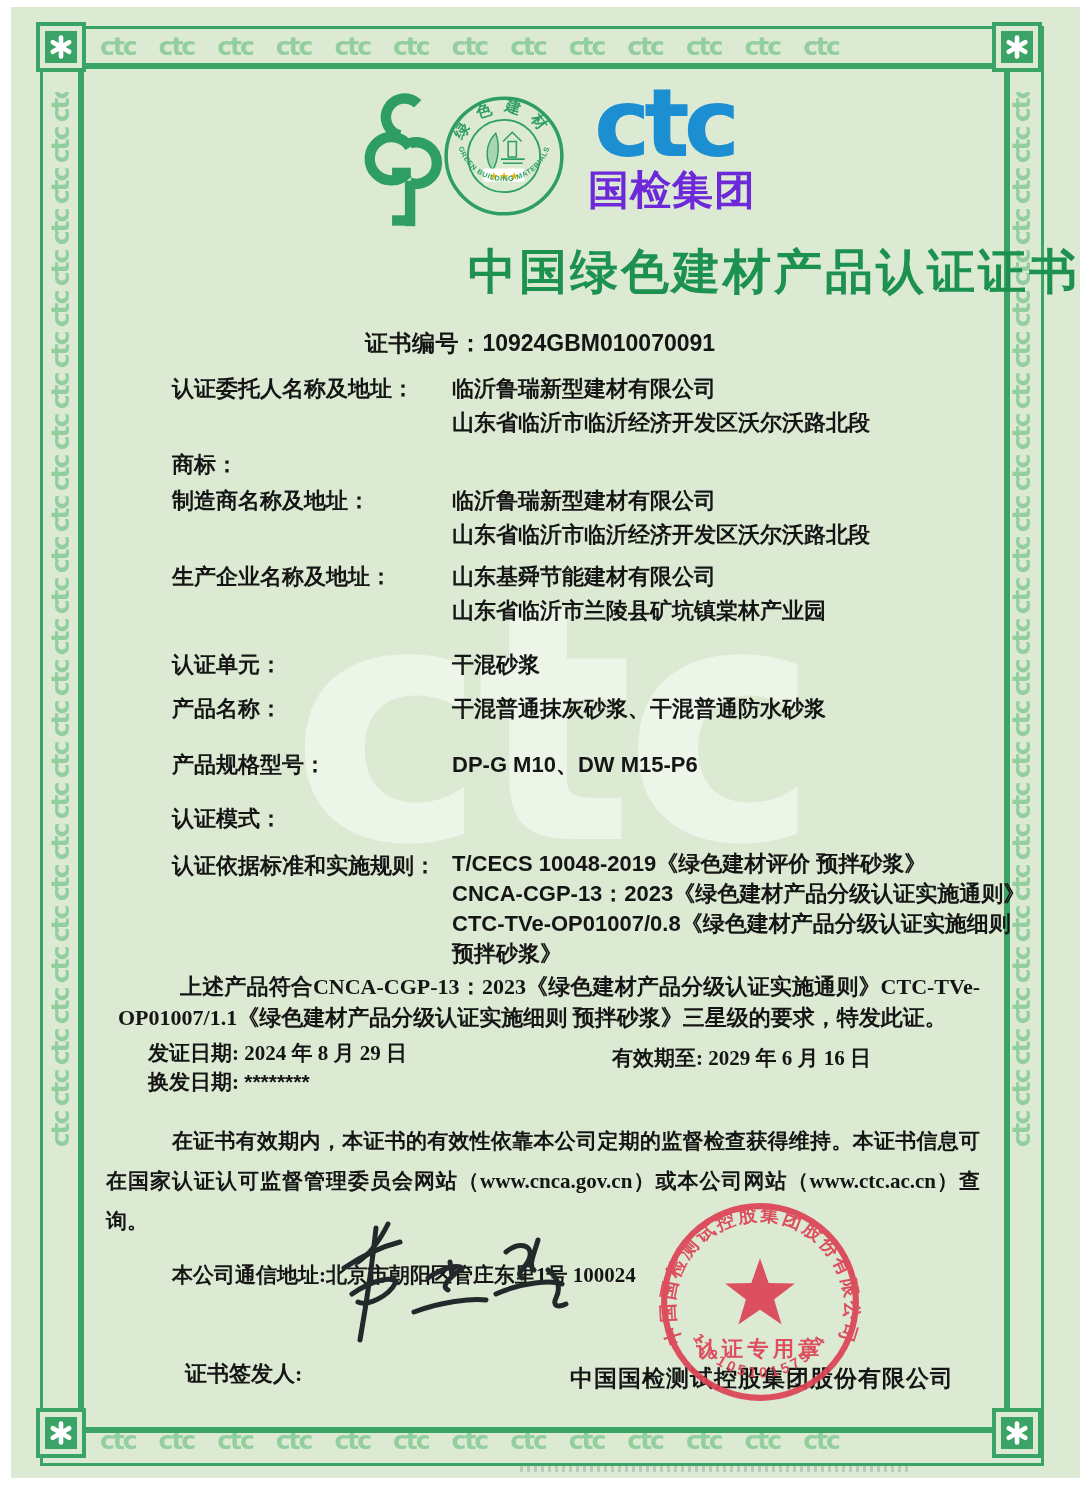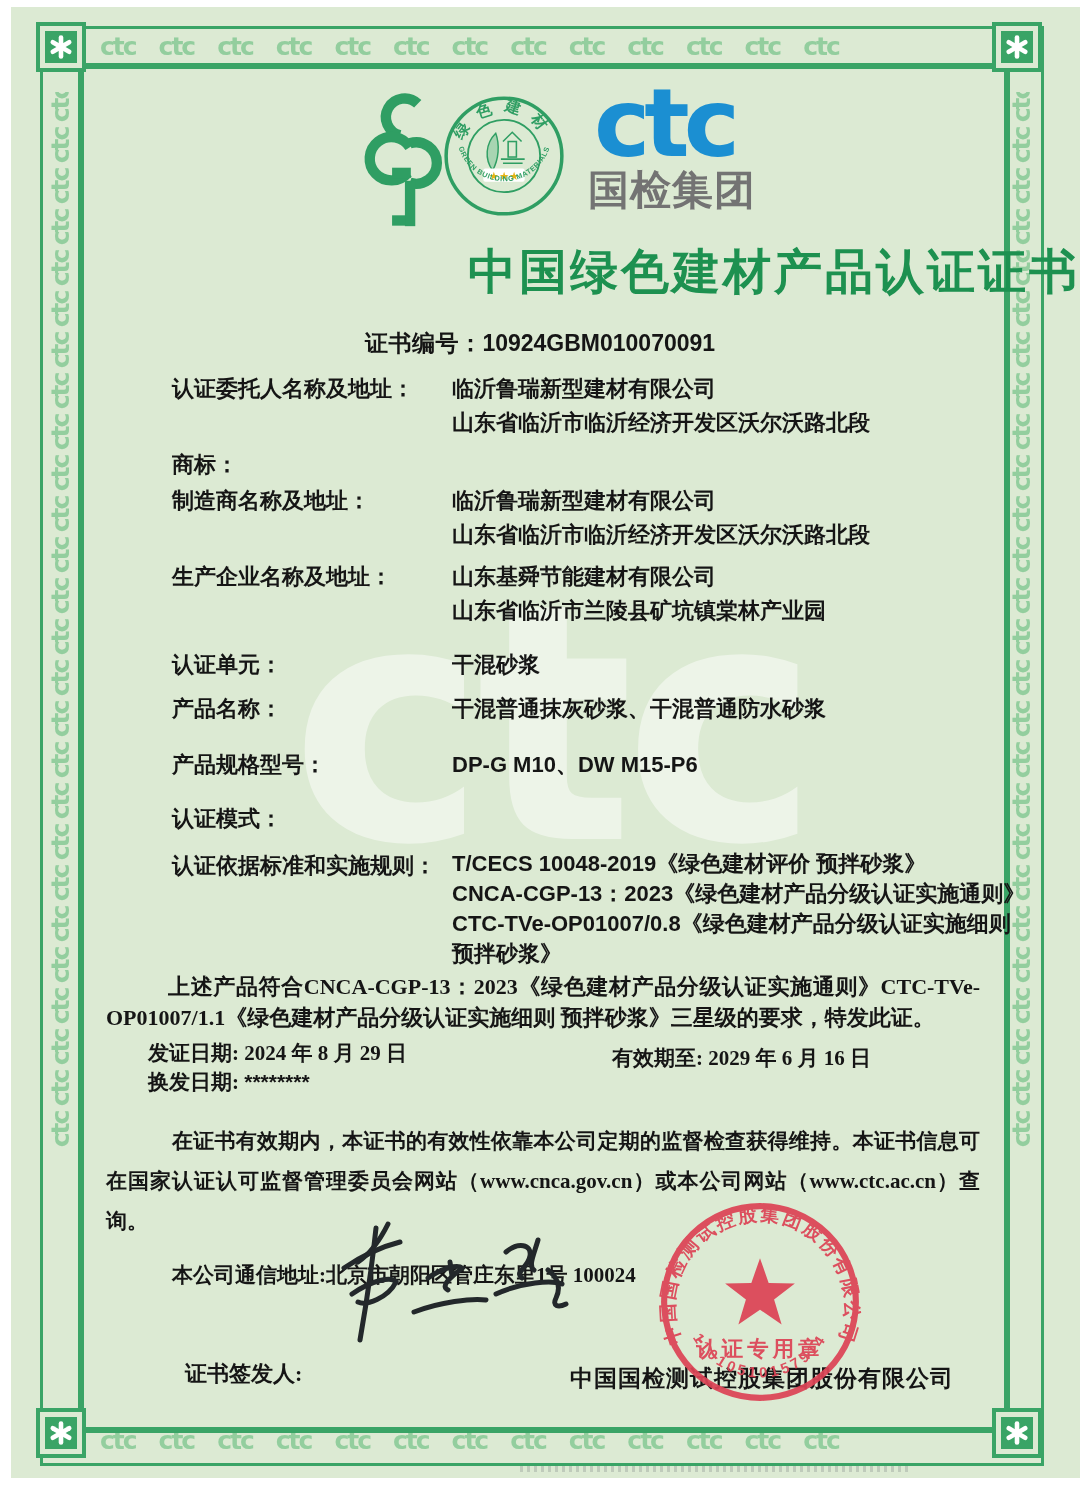--- a/index.html
+++ b/index.html
@@ -44,42 +44,42 @@
   .gbp-logo{position:absolute;left:348px;top:90px;}
   .green-seal{position:absolute;left:442px;top:94px;}
   .ctc-blue{
     position:absolute;left:594px;top:76px;
     font-family:"DejaVu Sans","Liberation Sans",sans-serif;
     font-weight:900;font-size:95px;line-height:1;letter-spacing:-6px;color:var(--blue);
   }
   .ctc-cn{
     position:absolute;left:588px;top:170px;
     font-family:"DejaVu Sans","Liberation Sans",sans-serif;
-    font-weight:900;font-size:41px;line-height:1;letter-spacing:1px;color:#737373;
+    font-weight:900;font-size:41px;line-height:1;letter-spacing:1px;color:#6d28d9;
   }
   .title{
     position:absolute;left:0;top:240px;width:1080px;text-align:right;
     font-weight:900;font-size:48px;letter-spacing:3px;color:var(--green-dark);
   }
   .certno{
     position:absolute;left:0;top:328px;width:1080px;text-align:center;
     font-weight:700;font-size:23px;letter-spacing:.5px;
   }
   
   .content{position:absolute;left:106px;top:372px;width:874px;}
   .row{display:flex;line-height:34px;font-size:22px;font-weight:700;}
   .row .label{flex:0 0 280px;margin-left:66px;}
   .row .value{flex:1 1 auto;}
   .row .vline{white-space:nowrap;}
   .row-1{margin-top:8px;}  .row-2{margin-top:2px;}  .row-3{margin-top:8px;}
   .row-4{margin-top:20px;} .row-5{margin-top:10px;} .row-6{margin-top:22px;}
   .row-7{margin-top:20px;} .row-8{margin-top:13px;}
   .row-8 .value{line-height:30px;}
   .latin{font-family:"Liberation Sans","DejaVu Sans",sans-serif;letter-spacing:0;}
-  .statement{margin-top:2px;font-size:22px;font-weight:700;line-height:31px;text-indent:62px;text-align:justify;}
+  .statement{margin-top:2px;font-size:22px;font-weight:700;line-height:31px;text-indent:62px;text-align:justify;margin-left:12px;}
   .dates{position:relative;margin-top:6px;height:58px;font-size:21px;font-weight:700;}
   .date-issue{position:absolute;left:42px;top:0;}
   .date-renew{position:absolute;left:42px;top:29px;}
   .date-valid{position:absolute;left:506px;top:5px;}
   .note{margin-top:24px;font-size:21px;font-weight:700;line-height:40px;text-indent:66px;text-align:justify;}
   .address{margin-top:20px;font-size:21px;font-weight:700;padding-left:66px;}
   .signer-row{position:relative;margin-top:26px;height:120px;}
   .signer-label{position:absolute;left:79px;top:44px;font-size:22px;font-weight:700;}
   .company{position:absolute;left:464px;top:48px;font-size:23px;font-weight:700;letter-spacing:1px;}
   

